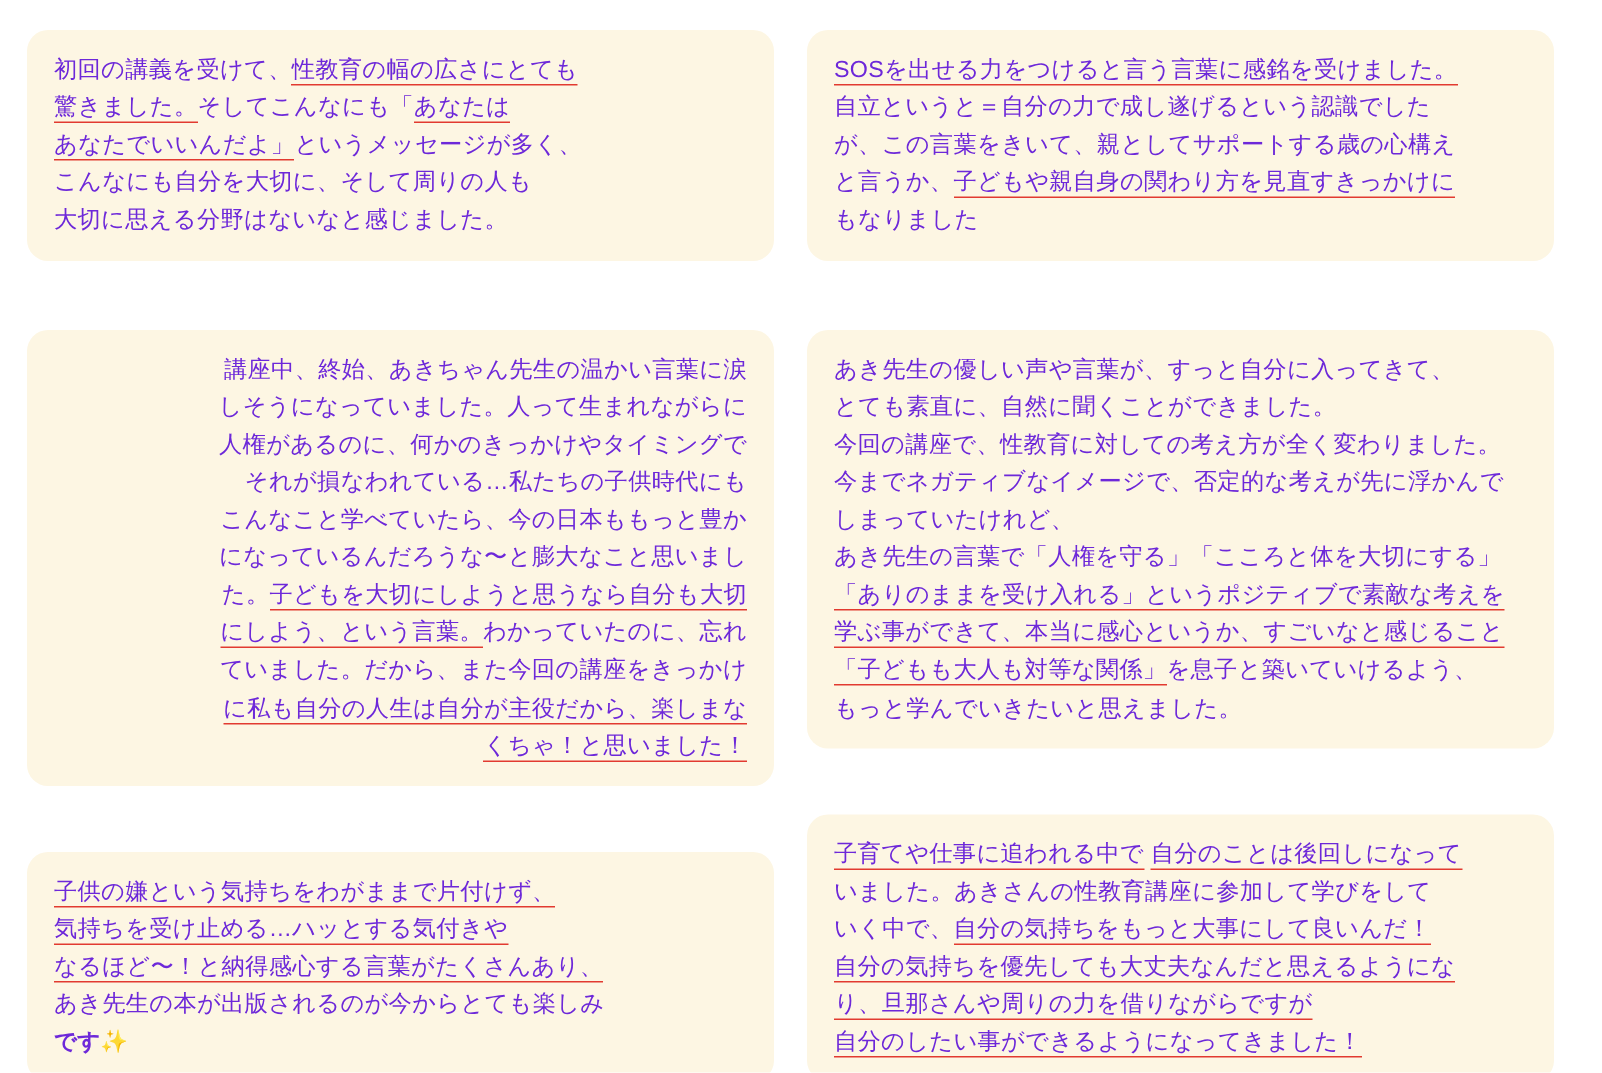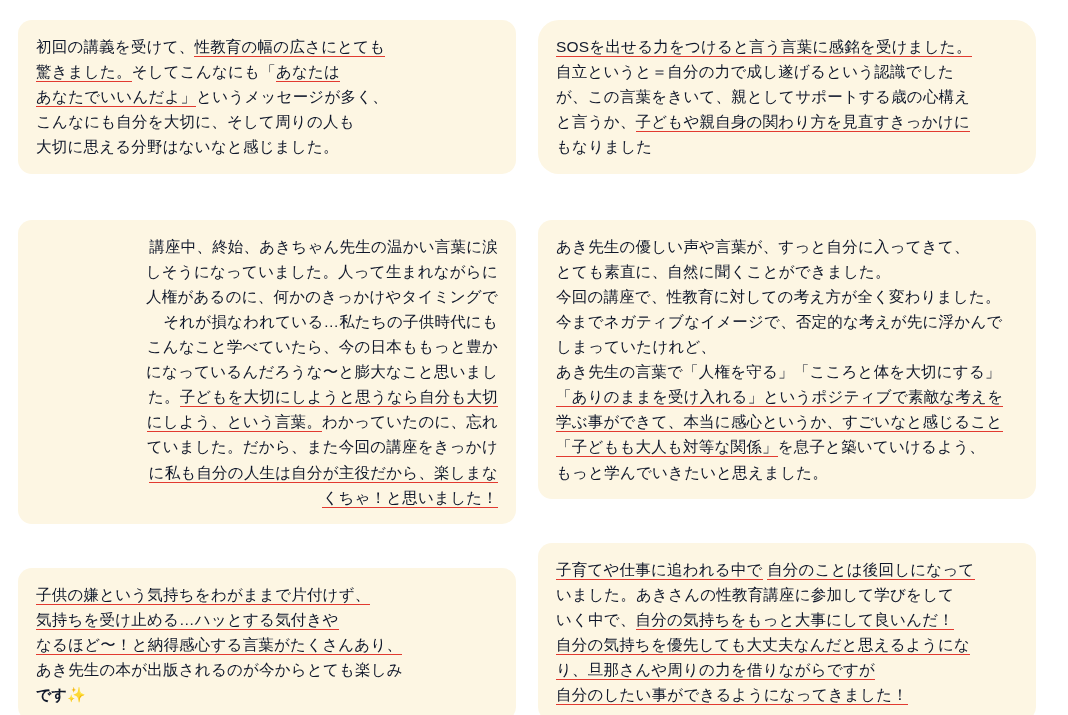--- a/index.html
+++ b/index.html
@@ -29,21 +29,21 @@
   }
   .col {
     display: flex;
     flex-direction: column;
   }
   .card {
     background: #fdf6e3;
     border-radius: 14px;
     padding: 14px 18px 14px 18px;
     box-sizing: border-box;
-    color: #0f172a;
+    color: #6d28d9;
     font-size: 15.5px;
     line-height: 1.62;
     letter-spacing: 0.2px;
     margin-bottom: 24px;
   }
   .card p {
     margin: 0;
   }
   .u {
     border-bottom: 1.6px solid #e23a30;
@@ -86,21 +86,21 @@
         <p><span class="u">気持ちを受け止める…ハッとする気付きや</span></p>
         <p><span class="u">なるほど〜！と納得感心する言葉がたくさんあり、</span></p>
         <p><span>あき先生の本が出版されるのが今からとても楽しみ</span></p>
         <p><span class="sparkle">です✨</span></p>
       </div>
 
     </div>
 
     <div class="col">
 
-      <div class="card" style="margin-top:4px;border-radius:21px;">
+      <div class="card" style="margin-top:4px;">
         <p><span class="u">SOSを出せる力をつけると言う言葉に感銘を受けました。</span></p>
         <p><span>自立というと＝自分の力で成し遂げるという認識でした</span></p>
         <p><span>が、この言葉をきいて、親としてサポートする歳の心構え</span></p>
         <p><span>と言うか、</span><span class="u">子どもや親自身の関わり方を見直すきっかけに</span></p>
         <p><span>もなりました</span></p>
       </div>
 
       <div class="card" style="margin-top:22px;">
         <p><span>あき先生の優しい声や言葉が、すっと自分に入ってきて、</span></p>
         <p><span>とても素直に、自然に聞くことができました。</span></p>

